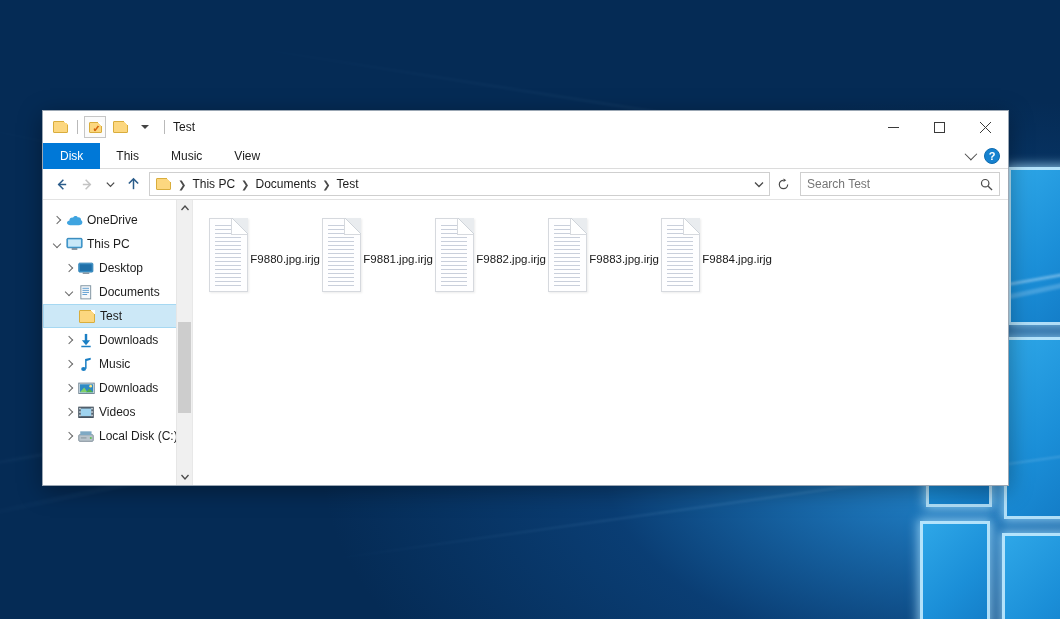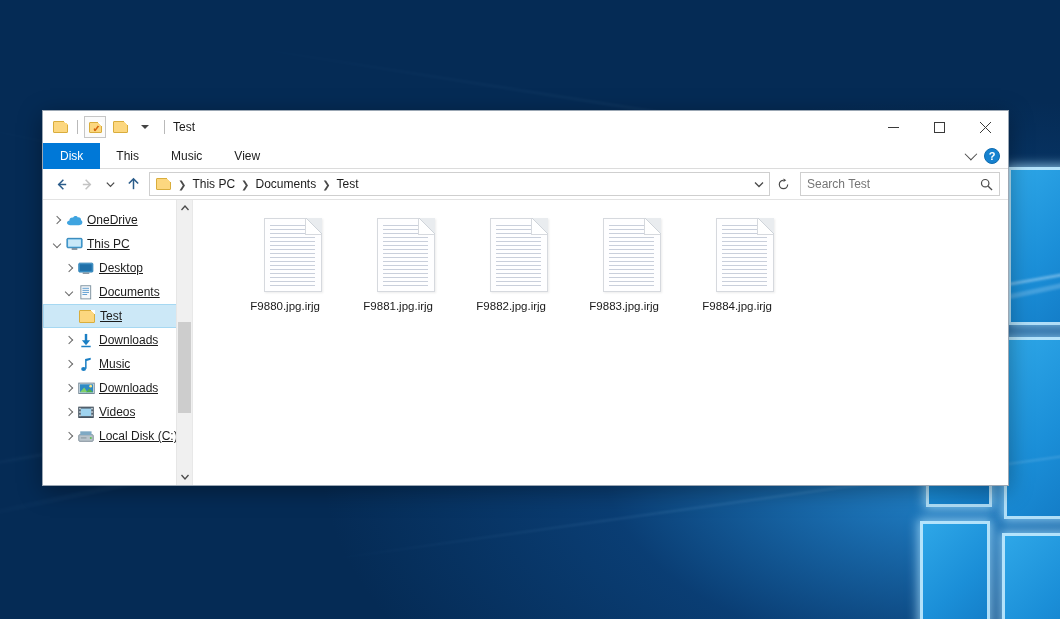--- a/index.html
+++ b/index.html
@@ -205,21 +205,20 @@
     position: relative;
     overflow: hidden;
   }
   .tree { padding: 8px 0 0 0; }
   .trow {
     height: 24px;
     display: flex; align-items: center;
     padding-left: 6px;
     font-size: 12px; color: #1c1c1c;
     white-space: nowrap;
-    text-decoration: underline;
   }
   .trow.sel { background:#cce8f7; border:1px solid #a6d8f2; height:24px; }
   .twist {
     width: 16px; flex: 0 0 16px;
     display:flex; align-items:center; justify-content:center;
   }
   .twist .arr {
     width: 6px; height: 6px;
     border-right: 1.5px solid #6a6a6a;
     border-bottom: 1.5px solid #6a6a6a;
@@ -264,21 +263,21 @@
     overflow: hidden;
     position: relative;
   }
   .grid {
     display: flex; flex-wrap: wrap;
     gap: 0px;
   }
   .fileitem {
     width: 113px;
     padding: 4px 0 6px 0;
-    display: flex; flex-direction: column; align-items: flex-end;
+    display: flex; flex-direction: row; align-items: center;
   }
   .doc-icon {
     width: 58px; height: 74px;
     position: relative;
     background: #fefeff;
     border: 1px solid #d6d9de;
     box-shadow: 1px 1px 2px rgba(0,0,0,.08);
   }
   .doc-icon .fold {
     position: absolute; right: -1px; top: -1px;

